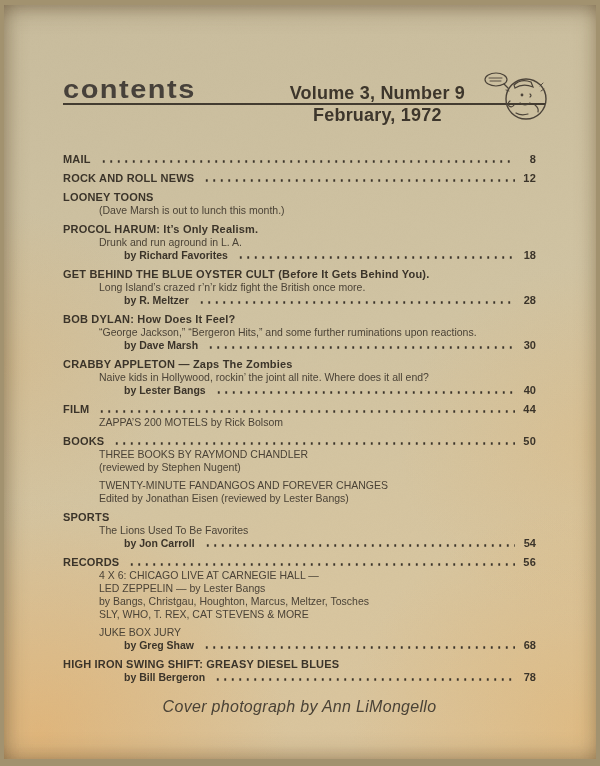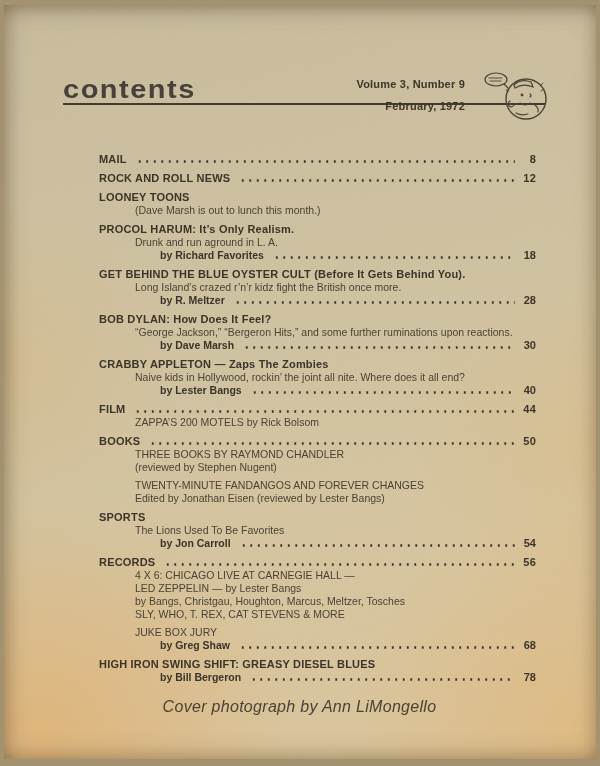--- a/index.html
+++ b/index.html
@@ -33,28 +33,28 @@
     position:absolute;left:0;top:0;right:0;bottom:0;
     padding:72px 60px 0 59px;box-sizing:border-box;color:var(--ink);
   }
   
   .header{position:relative;height:50px;margin-bottom:26px;}
   .logotype{
     font-size:29px;font-weight:bold;letter-spacing:1.5px;color:#46403a;
     line-height:26px;transform:scaleY(.92);transform-origin:left top;
   }
   .rule{position:absolute;left:0;right:-9px;top:26px;height:2px;background:#423b30;}
-  .issue{position:absolute;right:71px;top:1px;text-align:right;font-weight:bold;
-         font-size:11px;color:#3c352b;line-height:13px;}
+  .issue{position:absolute;right:71px;top:10px;text-align:center;font-weight:bold;
+         font-size:18px;color:#3c352b;line-height:13px;}
   .issue .vol{display:block;margin-bottom:9px;letter-spacing:.2px;}
   .issue .date{display:block;letter-spacing:.2px;}
   .mascot{position:absolute;right:-17px;top:-6px;}
   
   .group{margin-bottom:6px;}
-  .row{display:flex;align-items:baseline;line-height:13px;font-size:10.5px;color:var(--ink-soft);margin-left:36px;}
+  .row{display:flex;align-items:baseline;line-height:13px;font-size:10.5px;color:var(--ink-soft);}
   .row.title{font-weight:bold;font-size:11px;color:var(--ink);letter-spacing:.2px;}
   .row.byline{font-weight:bold;color:var(--ink);}
   .i1{padding-left:36px;}
   .i2{padding-left:61px;}
   .gap{margin-top:5px;}
   .leader{
     flex:1;height:3px;margin:0 6px 0 9px;align-self:baseline;
     background-image:radial-gradient(circle,var(--ink) 1px,rgba(0,0,0,0) 1.4px);
     background-size:7.5px 3px;background-repeat:repeat-x;background-position:0 100%;
   }

